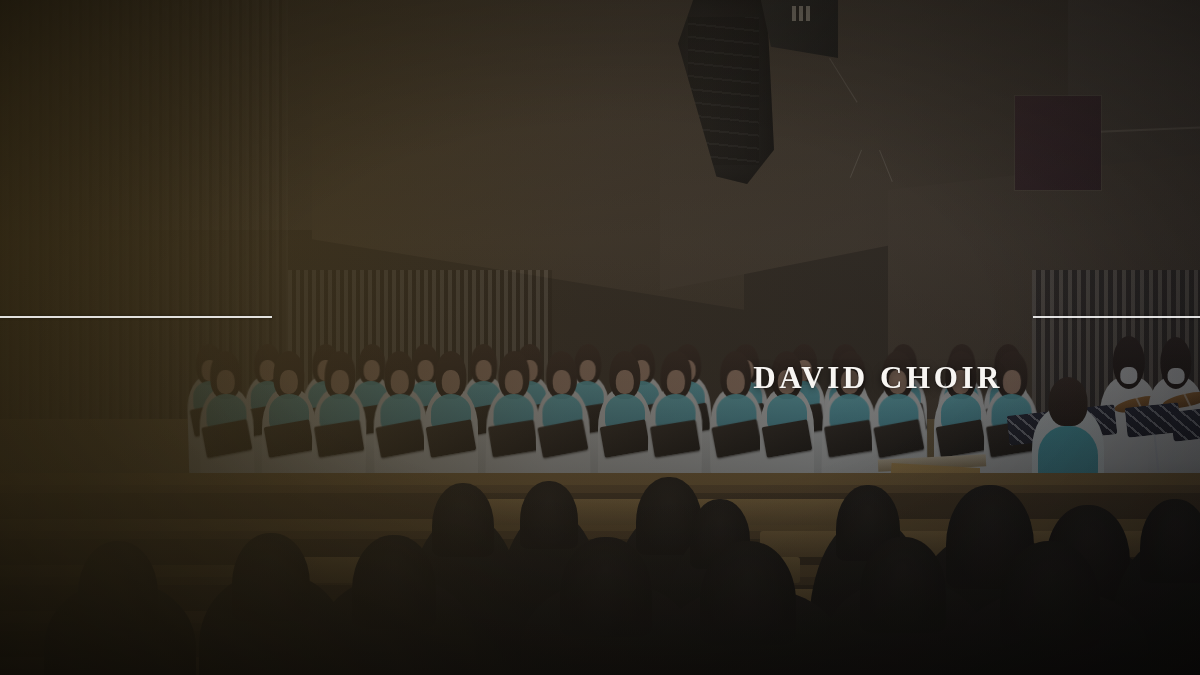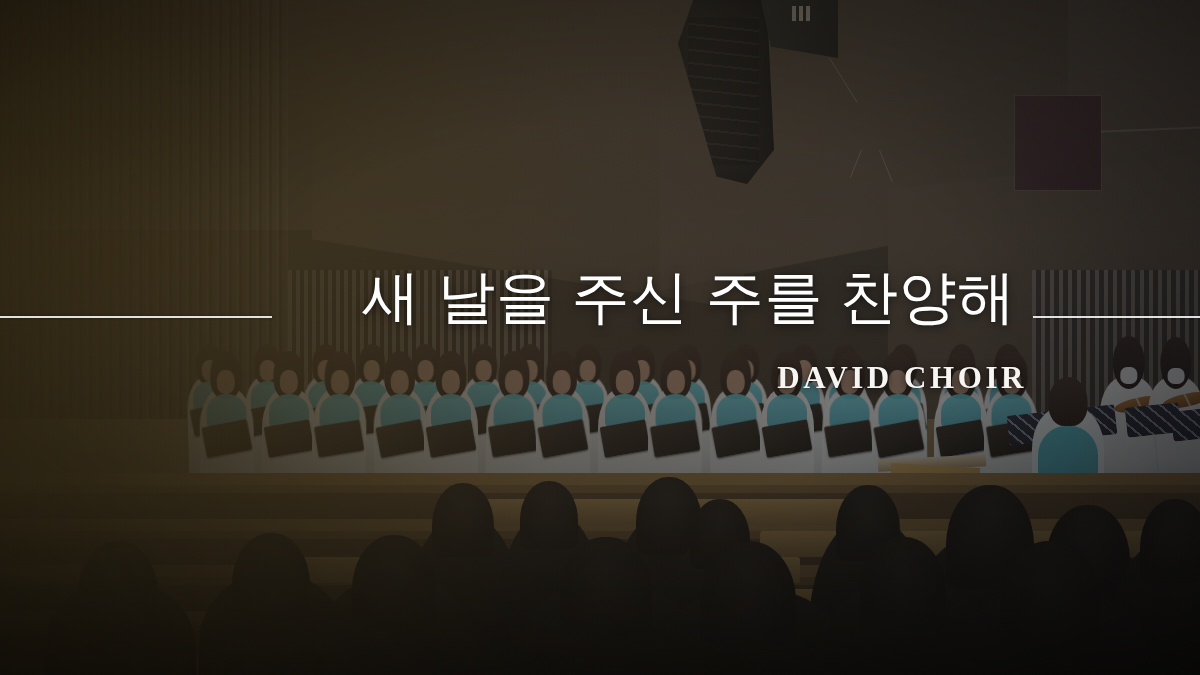--- a/index.html
+++ b/index.html
@@ -362,21 +362,20 @@
     position: absolute;
     left: 0; top: 360px; width: 1003px;
     text-align: right;
     color: #f7f5f2;
     font-family: "Liberation Serif", "DejaVu Serif", serif;
     font-size: 31px;
     font-weight: 700;
     letter-spacing: .115em;
     white-space: nowrap;
     text-shadow: 0 2px 9px rgba(0,0,0,.6), 0 0 2px rgba(0,0,0,.4);
-    margin-left: 24px;
   }
 </style>
 </head>
 <body>
 
 <div class="stage">
 
   <div class="photo">
 
     <div class="ceiling"></div>
@@ -668,17 +667,16 @@
 
   </div>
 
   <div class="grade-warm"></div>
   <div class="grade-dark"></div>
   <div class="grade-vignette"></div>
 
   <div class="title-block">
     <div class="rule rule-left"></div>
     <div class="rule rule-right"></div>
-    <div class="headline">새 날을 주신 주를 찬양해</div>
     <div class="subline">DAVID CHOIR</div>
   </div>
 
 </div>
 
 </body></html>

